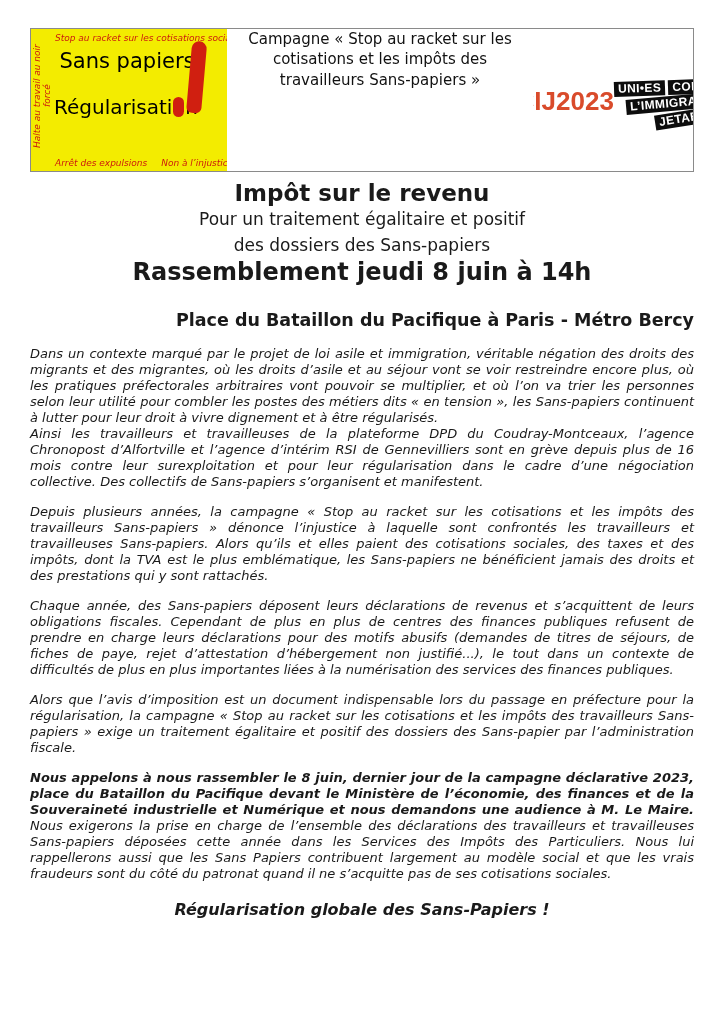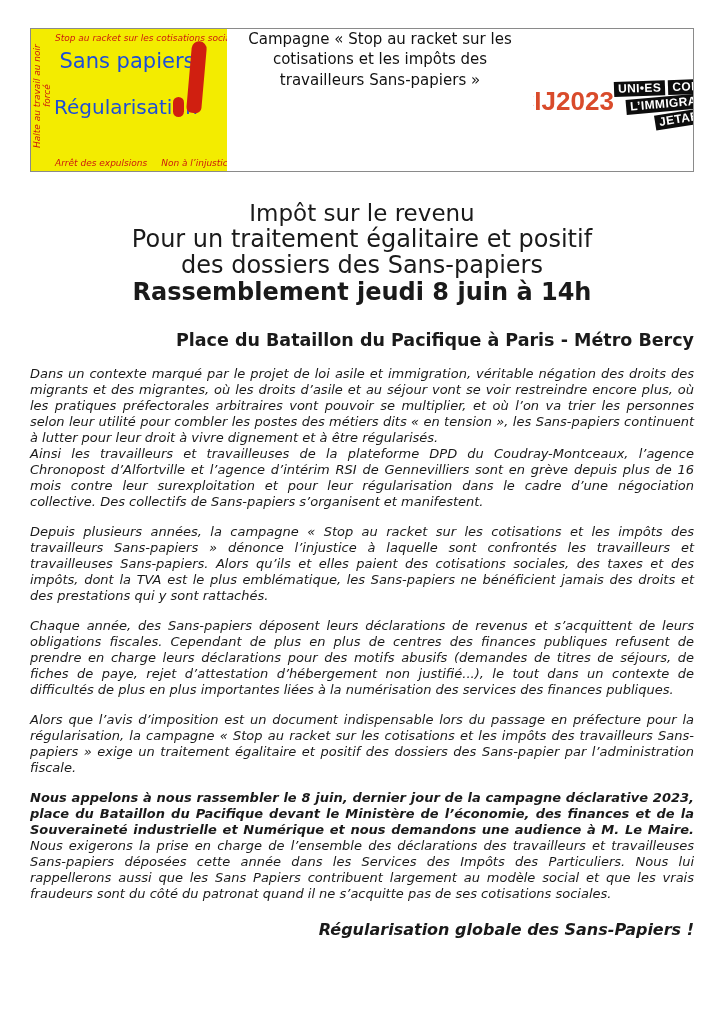--- a/index.html
+++ b/index.html
@@ -24,21 +24,21 @@
     position:absolute; left:1px; top:6px; bottom:14px;
     writing-mode:vertical-rl; transform:rotate(180deg);
     color:#cc1a0d; font-size:9px; font-style:italic; text-align:center;
   }
   .excl-bar {
     position:absolute; right:26px; top:12px; width:15px; height:72px;
     background:#d01f10; border-radius:8px 8px 6px 6px;
     transform:rotate(5deg); transform-origin:bottom center;
   }
   .ll-main { margin:17px 0 0 22px; text-align:center; width:148px; }
-  .ll-line { font-size:21px; line-height:25px; color:#1d4ed8; white-space:nowrap;margin-top:20px; }
+  .ll-line { font-size:21px; line-height:25px; color:#000000; white-space:nowrap;margin-top:20px; }
   .ll-line3 { font-size:20px; line-height:26px; margin-left:-2px; }
   .red-o {
     display:inline-block; width:11px; height:20px; background:#d01f10;
     border-radius:6px; vertical-align:-3px; margin:0 1px;
   }
   .ll-bottom {
     position:absolute; bottom:3px; left:24px; right:2px;
     color:#cc1a0d; font-size:9px; font-style:italic;
     display:flex; gap:14px; white-space:nowrap;
   }
@@ -58,30 +58,30 @@
   .tag-row { display:flex; gap:3px; }
   .tag {
     background:#0d0d0d; color:#ffffff; font-family:"Liberation Sans", sans-serif;
     font-weight:bold; font-size:12px; line-height:1.1; padding:1px 4px; letter-spacing:0.4px;
   }
   .tag-row1 { transform:rotate(-2deg); }
   .tag-row2 { transform:rotate(-5deg) translateX(7px); margin-top:1px; }
   .tag-row3 { transform:rotate(-9deg) translateX(16px); margin-top:1px; }
 
   
-  .title-main  { text-align:center; font-size:23px; font-weight:normal; margin-top:28px; }
-  .title-sub   { text-align:center; font-size:24px; line-height:26px; }
+  .title-main  { text-align:center; font-size:23px; font-weight:bold; margin-top:8px; }
+  .title-sub   { text-align:center; font-size:17px; line-height:26px; }
   .title-event { text-align:center; font-size:24px; font-weight:bold; }
   .title-place { text-align:right; font-size:17.5px; font-weight:bold; margin-top:24px; }
 
   
   .body { margin-top:16px; font-size:13px; line-height:16px; text-align:justify; color:#1a1a1a;font-style:italic; }
   .body p { margin:0; }
   .body p.spaced { margin-top:14px; }
-  .closing { margin-top:20px; font-size:16px; font-weight:bold; text-align:right; }
+  .closing { margin-top:20px; font-size:16px; font-weight:bold; text-align:center; }
 </style>
 </head>
 <body>
 
 <div class="page">
 
   <div class="header">
 
     <div class="logo-left">
       <div class="ll-top">Stop au racket sur les cotisations sociales</div>

